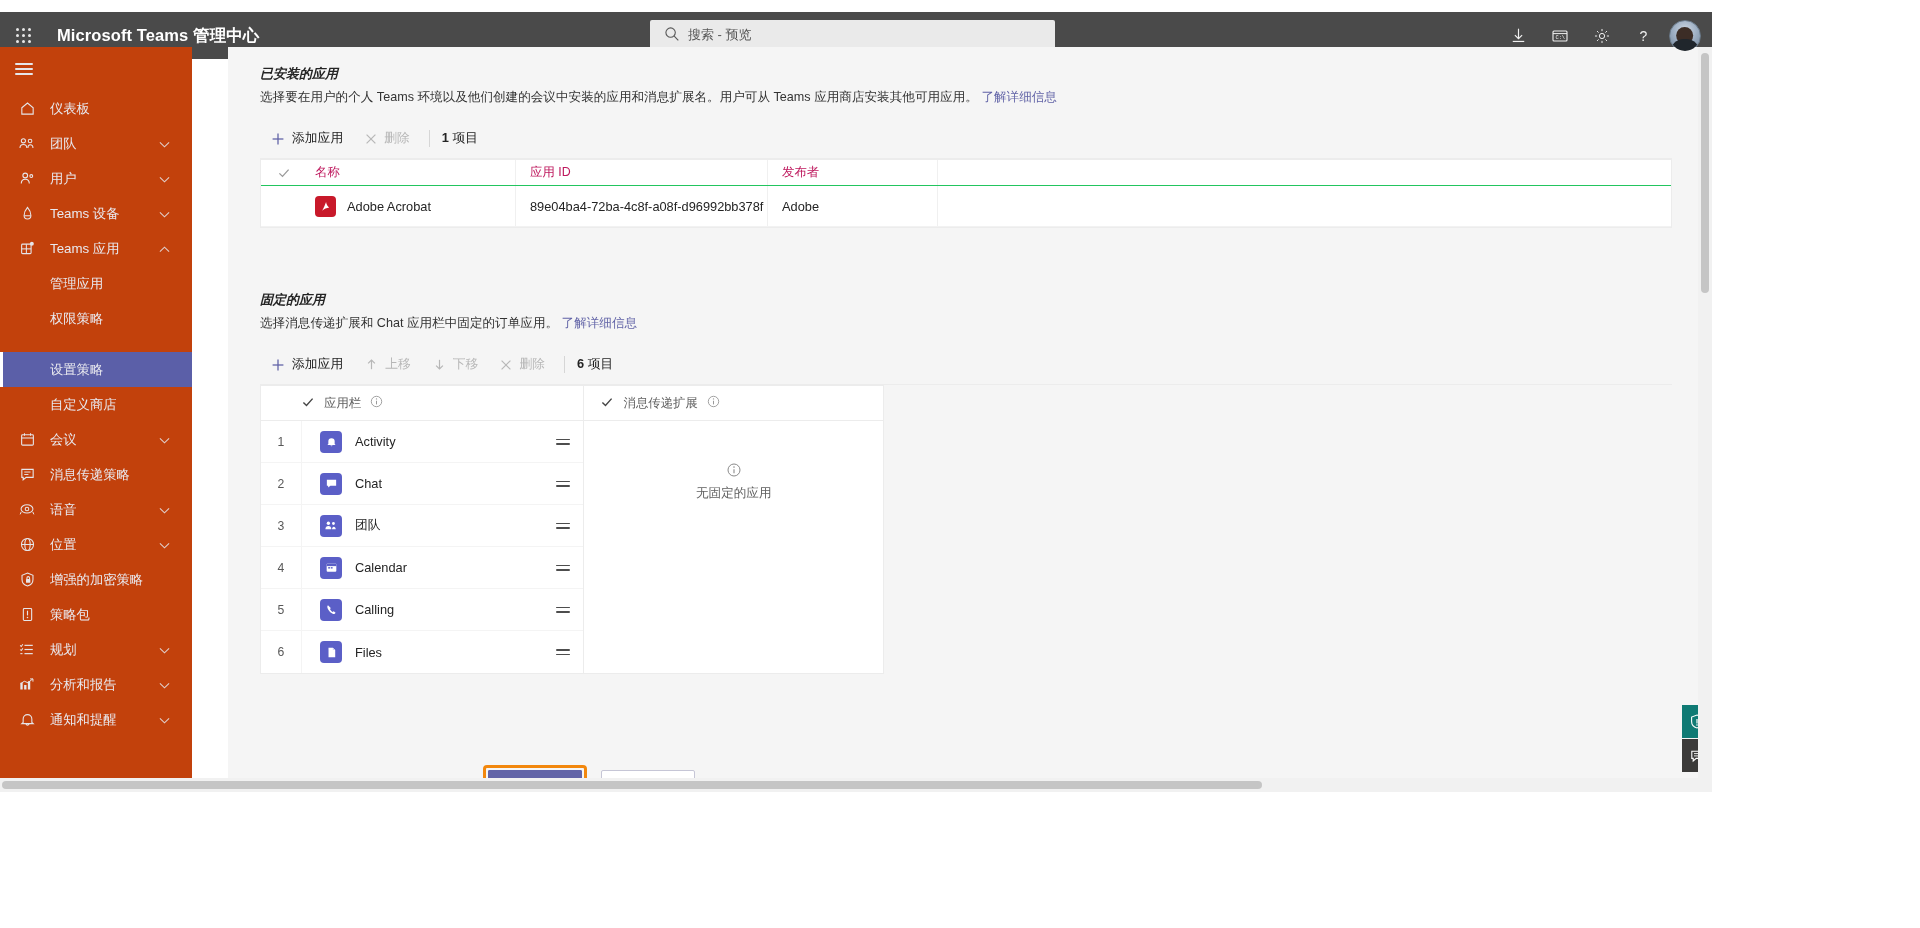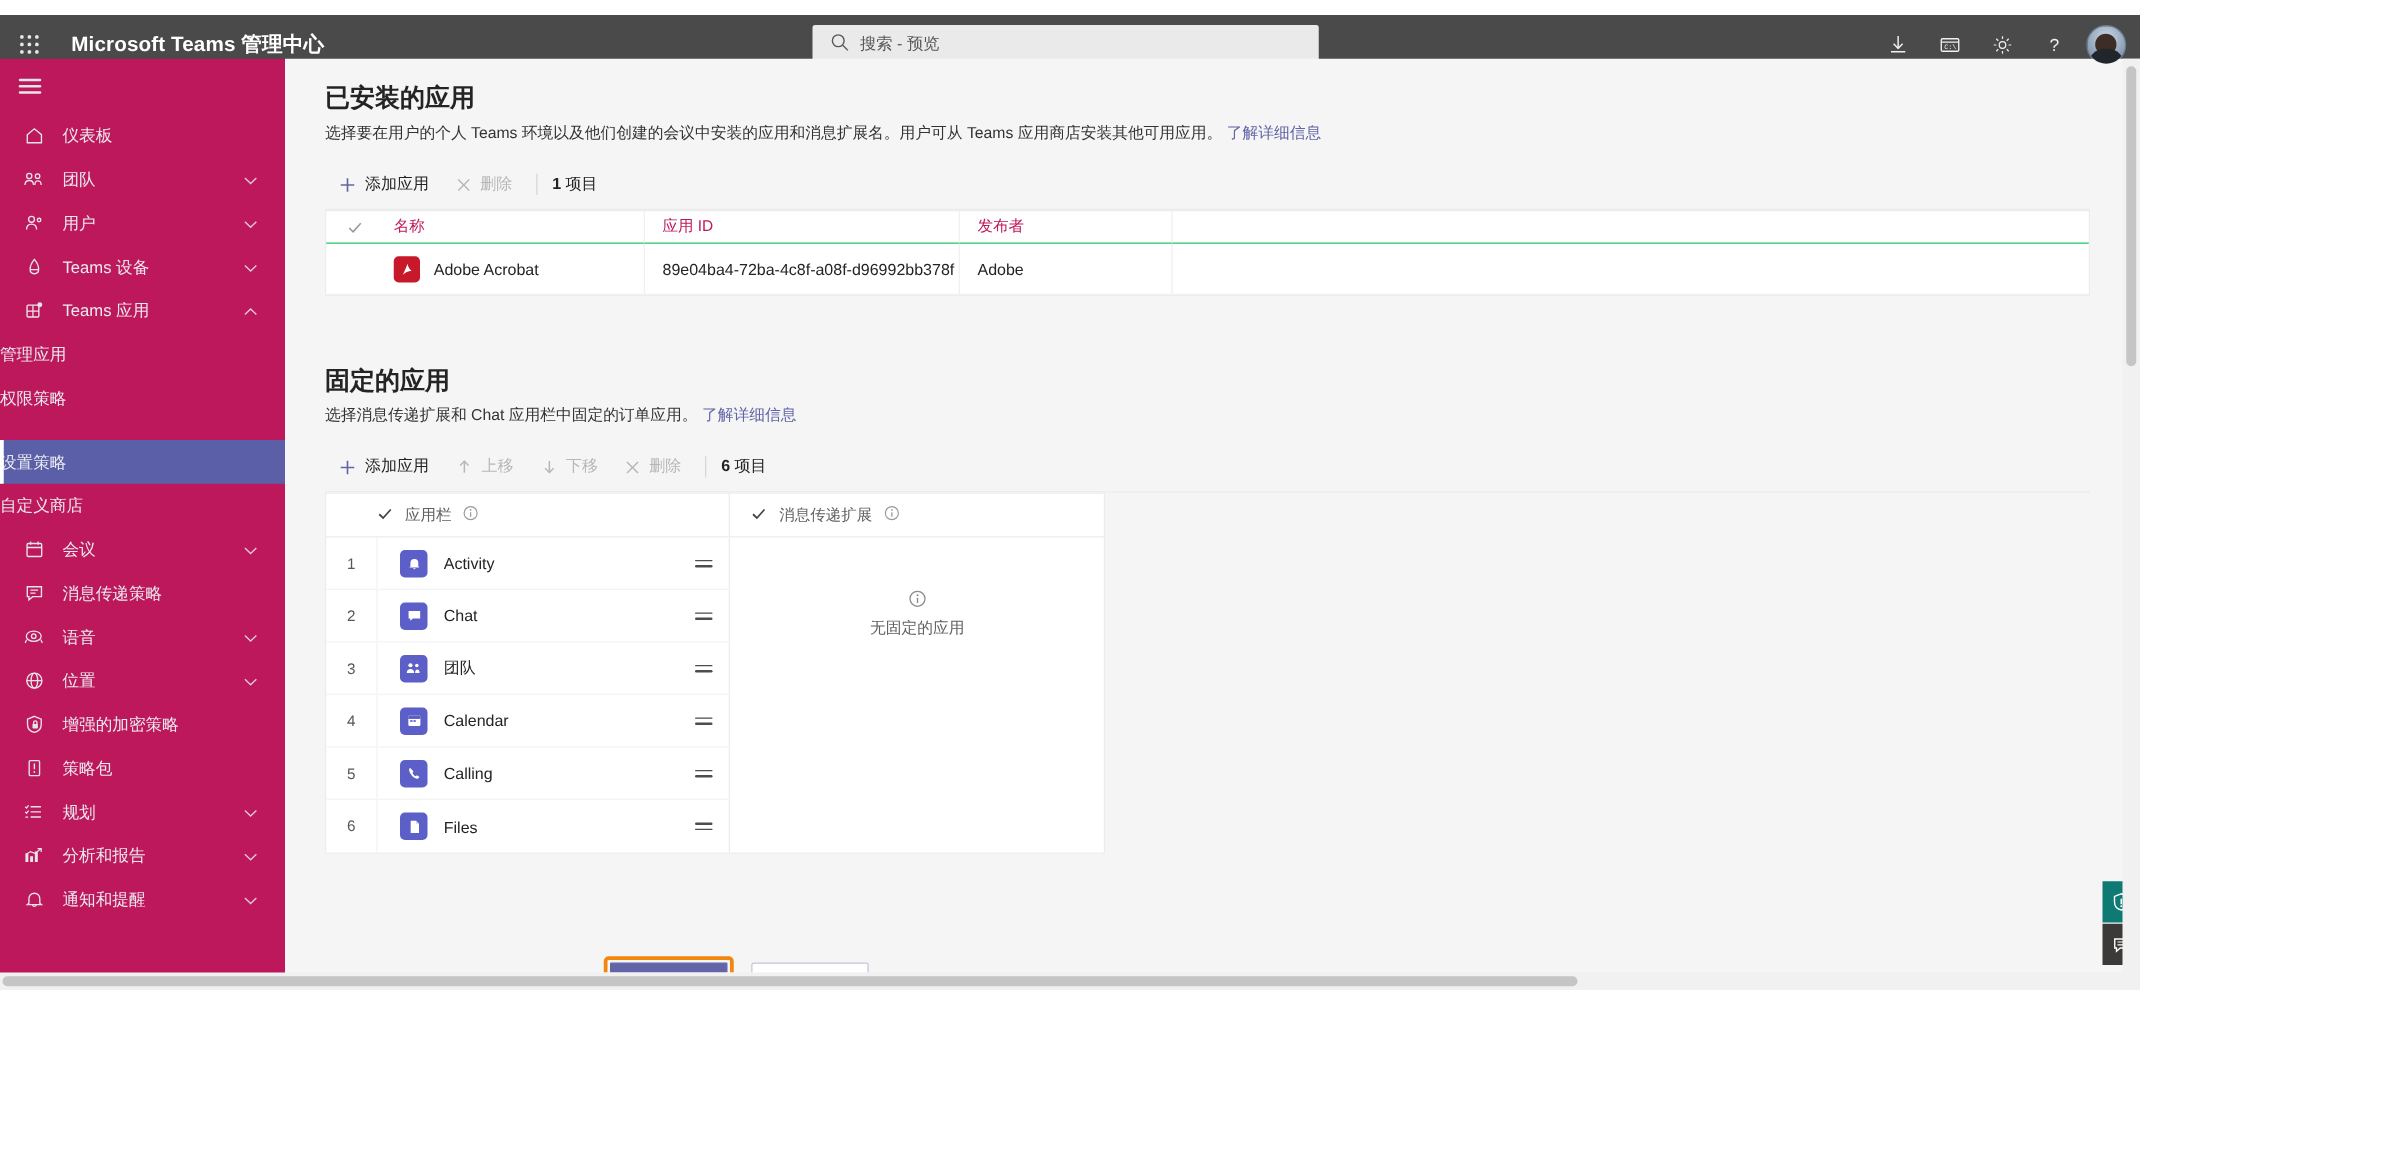--- a/index.html
+++ b/index.html
@@ -58,54 +58,54 @@
     transform: translateX(-52%);
   }
   .avatar::before {
     content: ""; position: absolute; left: 50%; top: 60%;
     width: 30px; height: 22px; border-radius: 14px 14px 0 0; background: #20262c;
     transform: translateX(-50%); z-index: 2;
   }
 
   
   .sidebar {
-    position: absolute; left: 0; top: 47px; width: 228px; height: 745px;
-    background: #be185d; overflow: hidden;
+    position: absolute; left: 0; top: 47px; width: 192px; height: 745px;
+    background: #c2410c; overflow: hidden;
   }
   .hamburger {
     width: 48px; height: 44px; display: flex; align-items: center; justify-content: center;
     cursor: pointer;
   }
   .ham-lines { width: 18px; }
   .ham-lines span { display: block; height: 1.6px; background: #e6e6ea; margin: 3.6px 0; border-radius: 1px; }
   .nav-item {
     display: flex; align-items: center; height: 35px; color: #e9e9ef;
     font-size: 13.3px; cursor: pointer; position: relative; padding-left: 14px;
   }
   .nav-icn {
     width: 26px; display: flex; align-items: center; justify-content: center;
     margin-right: 10px; flex: 0 0 26px;
   }
   .nav-label { white-space: nowrap; }
   .chev { position: absolute; right: 22px; top: 50%; transform: translateY(-50%); opacity: .85; }
   .nav-sub {
     display: flex; align-items: center; height: 35px; color: #e9e9ef;
-    font-size: 13.3px; cursor: pointer; position: relative;
+    font-size: 13.3px; cursor: pointer; padding-left: 50px; position: relative;
   }
   .nav-sub.active { background: #5b5fa8; margin-top: 16px; }
   .nav-sub.active::before {
     content: ""; position: absolute; left: 0; top: 0; bottom: 0; width: 3px; background: #ffffff;
   }
 
   
   .main {
     position: absolute; left: 228px; top: 47px; width: 1484px; height: 745px;
     background: #f5f5f5; overflow: hidden;
   }
-  .section-title { font-size: 20px; font-weight: 700; color: #242424; }
+  .section-title { font-size: 13px; font-weight: 700; color: #242424; font-style: italic; }
   .section-desc { font-size: 12.6px; color: #333; margin-top: 5px; line-height: 1.45; }
   .link { color: #6264a7; text-decoration: none; cursor: pointer; }
 
   .cmdbar {
     height: 40px; background: #f5f5f5; display: flex; align-items: center;
     font-size: 12.8px; color: #242424; border-bottom: 1px solid #ececec;
   }
   .cmd {
     display: flex; align-items: center; height: 40px; padding: 0 11px; cursor: pointer;
     color: #242424; white-space: nowrap;

